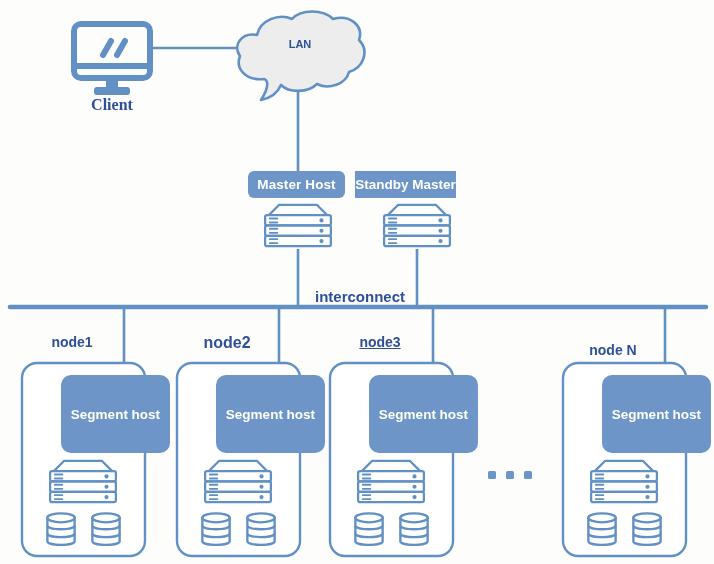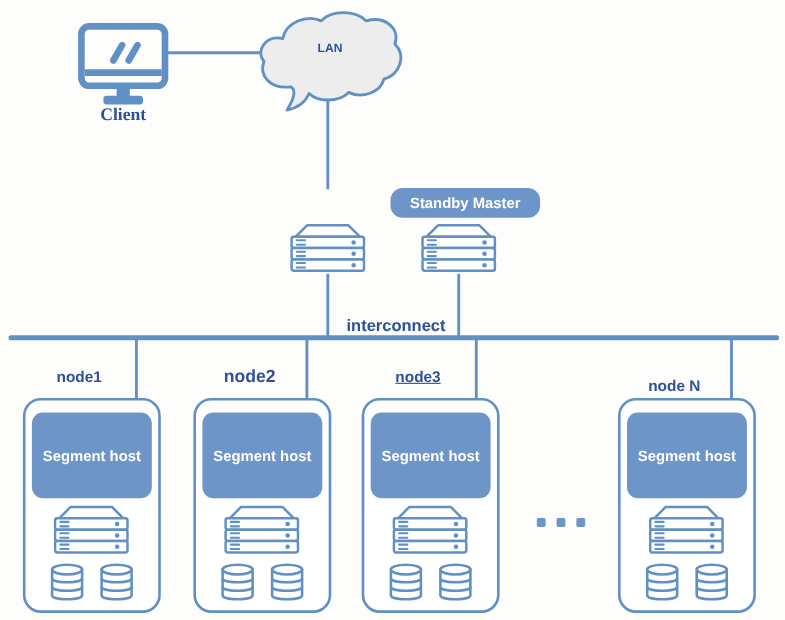--- a/index.html
+++ b/index.html
@@ -25,22 +25,22 @@
   .thick{stroke:var(--primary-stroke);stroke-width:6;fill:none;}
   .thickr{stroke:var(--primary-stroke);stroke-width:6;fill:none;stroke-linecap:round;}
   .thin{stroke:var(--primary-stroke);stroke-width:2;fill:none;stroke-linecap:round;}
   
   .lbl{position:absolute;z-index:2;color:var(--dark-text);font-weight:bold;text-align:center;}
   .badge{
     position:absolute;z-index:2;background:var(--badge-fill);color:#fff;font-weight:bold;
     display:flex;align-items:center;justify-content:center;text-align:center;
   }
   .master-badge{width:97px;height:27px;border-radius:6px;font-size:13.5px;letter-spacing:.1px;}
-  .standby-badge{width:136px;height:27px;border-radius:11px;font-size:13.5px;}
-  .segment-badge{width:109px;height:78px;border-radius:10px;font-size:13.5px;}
+  .standby-badge{width:101px;height:27px;border-radius:0;font-size:13.5px;}
+  .segment-badge{width:109px;height:78px;border-radius:10px;font-size:13.5px;margin-left:32px;}
 </style>
 </head>
 <body>
 
 <div class="canvas">
 
   <svg class="layer" width="714" height="564" viewBox="0 0 714 564">
     <defs>
       <symbol id="server" viewBox="0 0 78 50">
         <path d="M19,3 L59,3 L70,14 L8,14 Z" class="sw fw" stroke-linejoin="round"></path>
@@ -122,20 +122,21 @@
       <rect x="488" y="471" width="8" height="8" rx="1.5" class="fb"></rect>
       <rect x="506" y="471" width="8" height="8" rx="1.5" class="fb"></rect>
       <rect x="524" y="471" width="8" height="8" rx="1.5" class="fb"></rect>
     </g>
   </svg>
 
   <div class="lbl" style="left:62px;top:96px;width:100px;font-size:16px;font-family:Liberation Serif, serif;">Client</div>
 
   <div class="lbl" style="left:268px;top:38px;width:64px;font-size:11px;">LAN</div>
 
+  <div class="badge master-badge" style="left:248px;top:171px;">Master Host</div>
 
   <div class="badge standby-badge" style="left:355px;top:171px;">Standby Master</div>
 
   <div class="lbl" style="left:300px;top:288px;width:120px;font-size:15px;">interconnect</div>
 
   <div class="lbl" style="left:22px;top:334px;width:100px;font-size:14px;">node1</div>
   <div class="lbl" style="left:177px;top:334px;width:100px;font-size:16px;">node2</div>
   <div class="lbl" style="left:330px;top:334px;width:100px;font-size:14px;text-decoration:underline;">node3</div>
   <div class="lbl" style="left:563px;top:342px;width:100px;font-size:14px;">node N</div>
 

